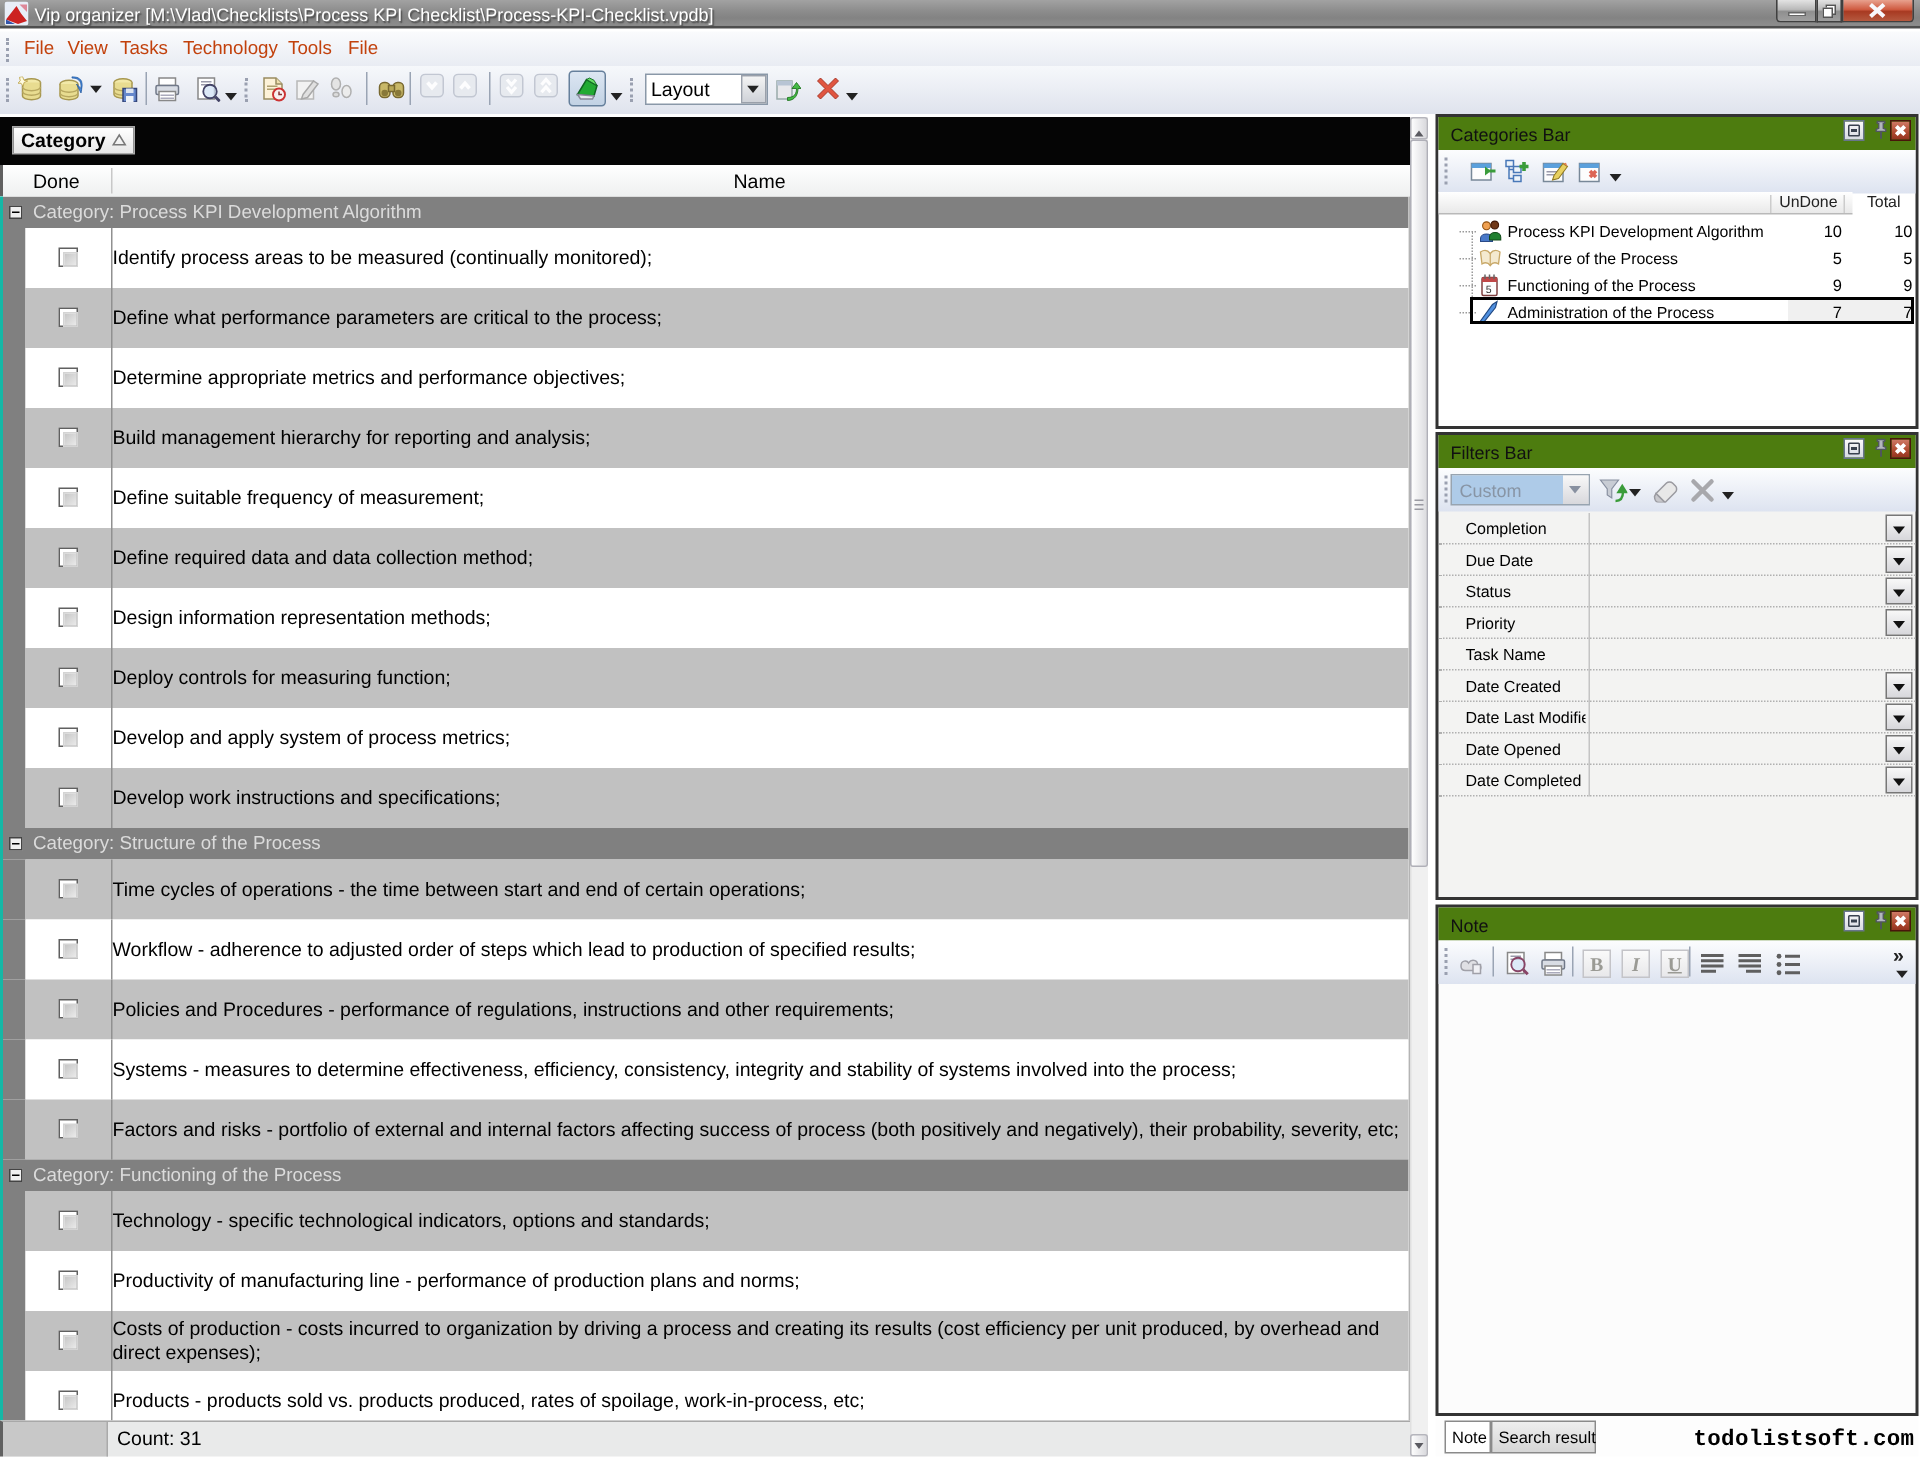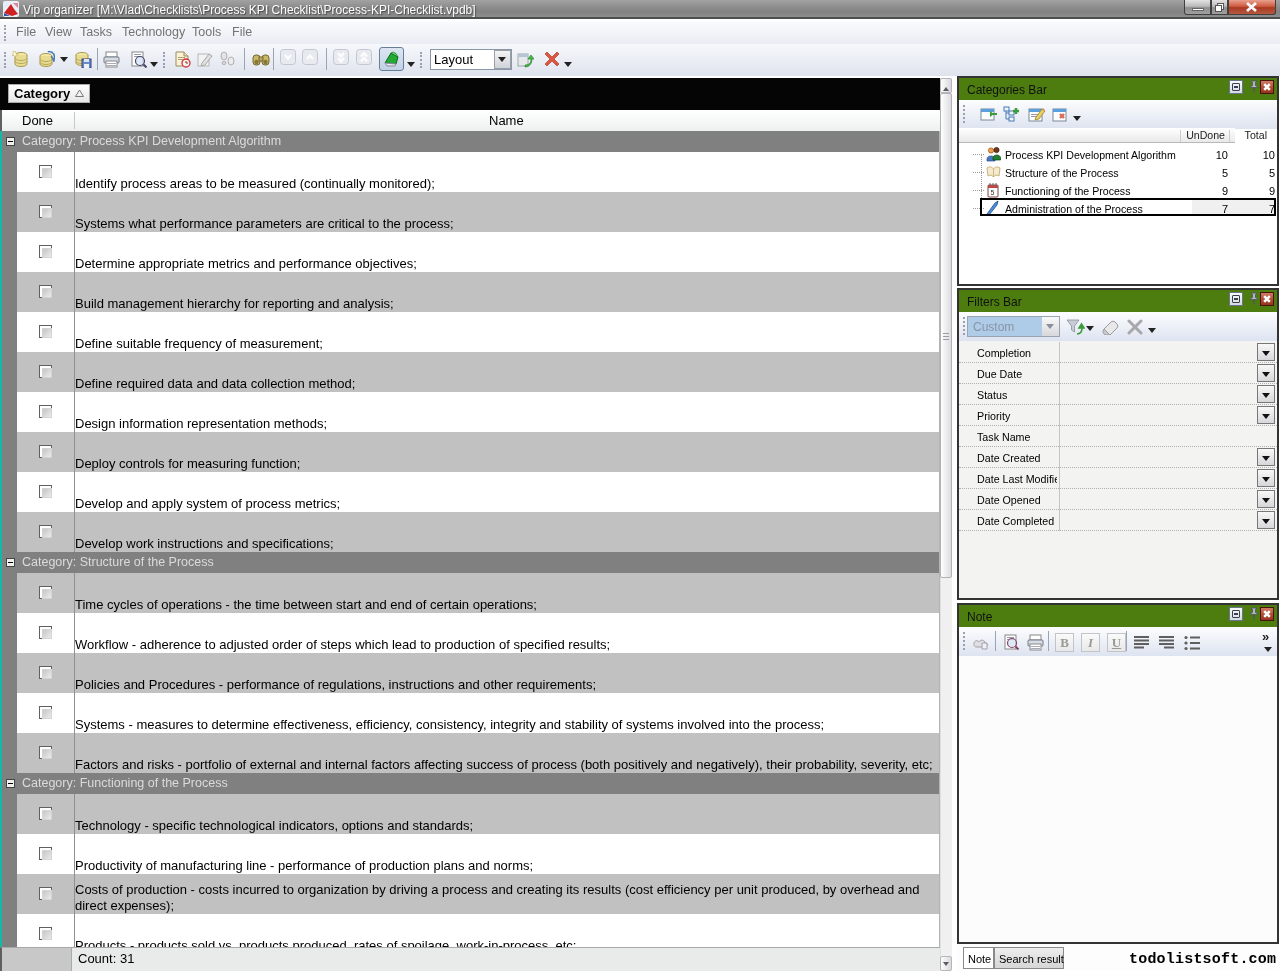--- a/index.html
+++ b/index.html
@@ -4,35 +4,35 @@
 *{margin:0;padding:0;box-sizing:border-box}
 body{width:1280px;height:971px;overflow:hidden;font-family:"Liberation Sans",sans-serif;position:relative;background:#fff}
 .abs{position:absolute}
 
 #titlebar{left:0;top:0;width:1280px;height:19px;background:linear-gradient(#a2a2a2,#8e8e8e 40%,#838383 70%,#8d8d8d);border-bottom:2px solid #4e4e4e}
 #title-text{left:23px;top:3px;font-size:12px;color:#fff;text-shadow:1px 1px 1px #4a4a4a}
 
 .wbtn{top:0;height:15px;border:1px solid #404040;border-top:none}
 
 #menubar{left:0;top:21px;width:1280px;height:23px;background:linear-gradient(#fafbfd,#e9ecf3)}
-.menuitem{top:5px;font-size:12.5px;color:#737373}
+.menuitem{top:5px;font-size:12.5px;color:#c2410c}
 #toolbar{left:0;top:44px;width:1280px;height:32px;background:linear-gradient(#f6f8fb,#dfe3ed)}
 .grip{width:3px;border-left:2px dotted #9aa0b0}
 .tsep{top:48px;height:22px;width:1px;background:#9aa4b4}
 
 #blackband{left:0;top:78px;width:940px;height:32px;background:#050505}
 #catbtn{left:8px;top:84px;width:82px;height:19px;background:linear-gradient(#ffffff,#e6e6e6);border:1px solid #aaa;font-size:13px;font-weight:bold;color:#000;padding-left:5px;line-height:17px}
 #gridhead{left:0;top:110px;width:940px;height:21px;background:linear-gradient(#ffffff,#eef0f0);border-left:2px solid #606060}
 .gh{font-weight:normal;font-size:13px;color:#000;top:3px}
 #grid{left:0;top:131px;width:940px;height:816px;border-left:2px solid #14b8a6;border-right:1px solid #b4b4b4;overflow:hidden;background:#fff}
 .catrow{position:relative;height:21px;background:#808080;color:#dbdbdb;font-size:12.5px;line-height:21px;padding-left:20px}
 .trow{position:relative;height:40px}
 .trow .strip{position:absolute;left:0;top:0;width:15px;height:40px;background:#808080}
 .trow .donecell{position:absolute;left:15px;top:0;width:57px;height:40px}
-.trow .namecell{position:absolute;left:72px;top:0;width:865px;height:40px;border-left:1px solid #909090;font-size:13px;color:#000;display:flex;align-items:flex-end;padding-left:0px;line-height:16px}
+.trow .namecell{position:absolute;left:72px;top:0;width:865px;height:40px;border-left:1px solid #909090;font-size:13px;color:#000;display:flex;align-items:center;padding-left:0px;line-height:16px}
 .trow.w .donecell,.trow.w .namecell{background:#fff}
 .trow.g .donecell,.trow.g .namecell{background:#c1c1c1}
 .cbx{position:absolute;left:22px;top:13px;width:13px;height:13px;border:1px solid #606060;background:#fff}
 .cbx:after{content:"";position:absolute;left:1.5px;top:1.5px;width:8px;height:8px;background:linear-gradient(135deg,#c6c6c6,#ebebeb);border:1px solid #d4d4d4}
 .mbox{position:absolute;left:4px;top:6px;width:9px;height:9px;background:#f0f0f0;border:1px solid #444}
 .mbox:after{content:"";position:absolute;left:1px;top:3px;width:5px;height:1px;background:#000}
 #countbar{left:0;top:947px;width:940px;height:24px;background:#e9eaea;border-top:1px solid #a8a8a8;border-left:2px solid #606060}
 #countgray{left:2px;top:948px;width:70px;height:23px;background:#c8c8c8;border-right:1px solid #aaa}
 #counttext{left:78px;top:951px;font-size:13px;color:#000}
 
@@ -245,21 +245,21 @@
       <div class="namecell">
         <div>Identify process areas to be measured (continually monitored);</div>
       </div>
     </div>
     <div class="trow g">
       <div class="strip"></div>
       <div class="donecell">
         <div class="cbx"></div>
       </div>
       <div class="namecell">
-        <div>Systems what performance parameters are critical to the process;</div>
+        <div>Define what performance parameters are critical to the process;</div>
       </div>
     </div>
     <div class="trow w">
       <div class="strip"></div>
       <div class="donecell">
         <div class="cbx"></div>
       </div>
       <div class="namecell">
         <div>Determine appropriate metrics and performance objectives;</div>
       </div>

